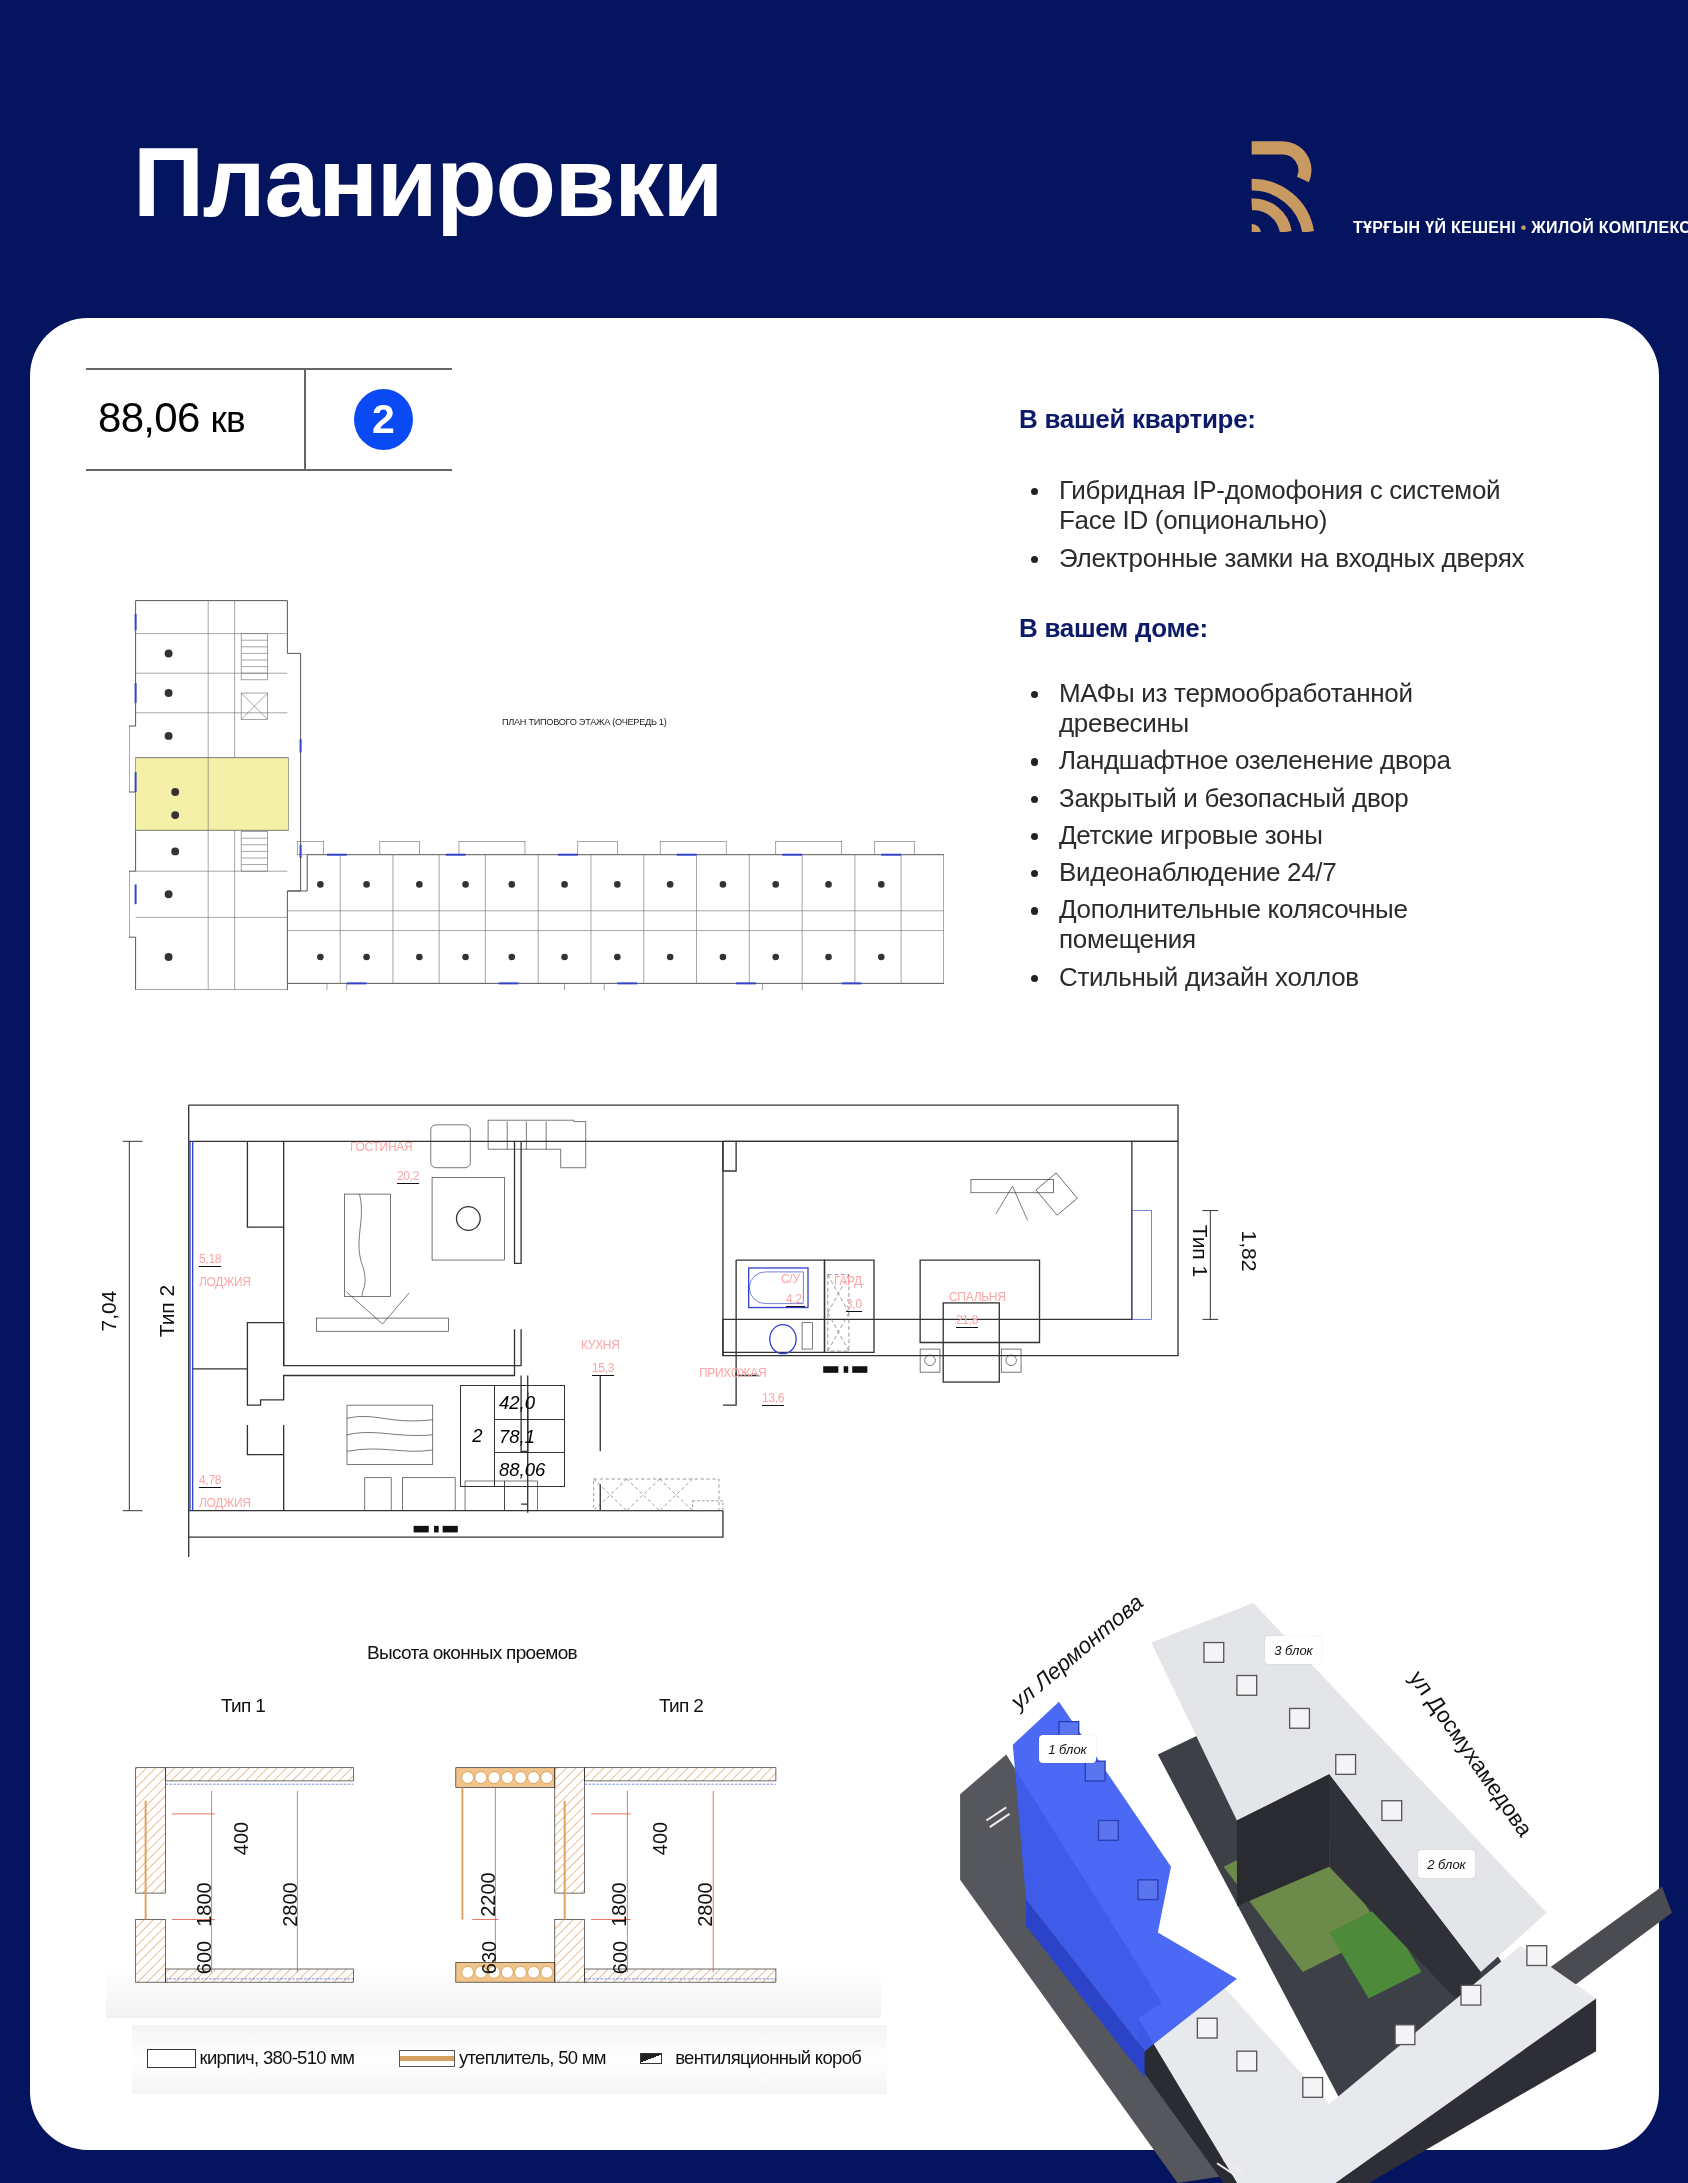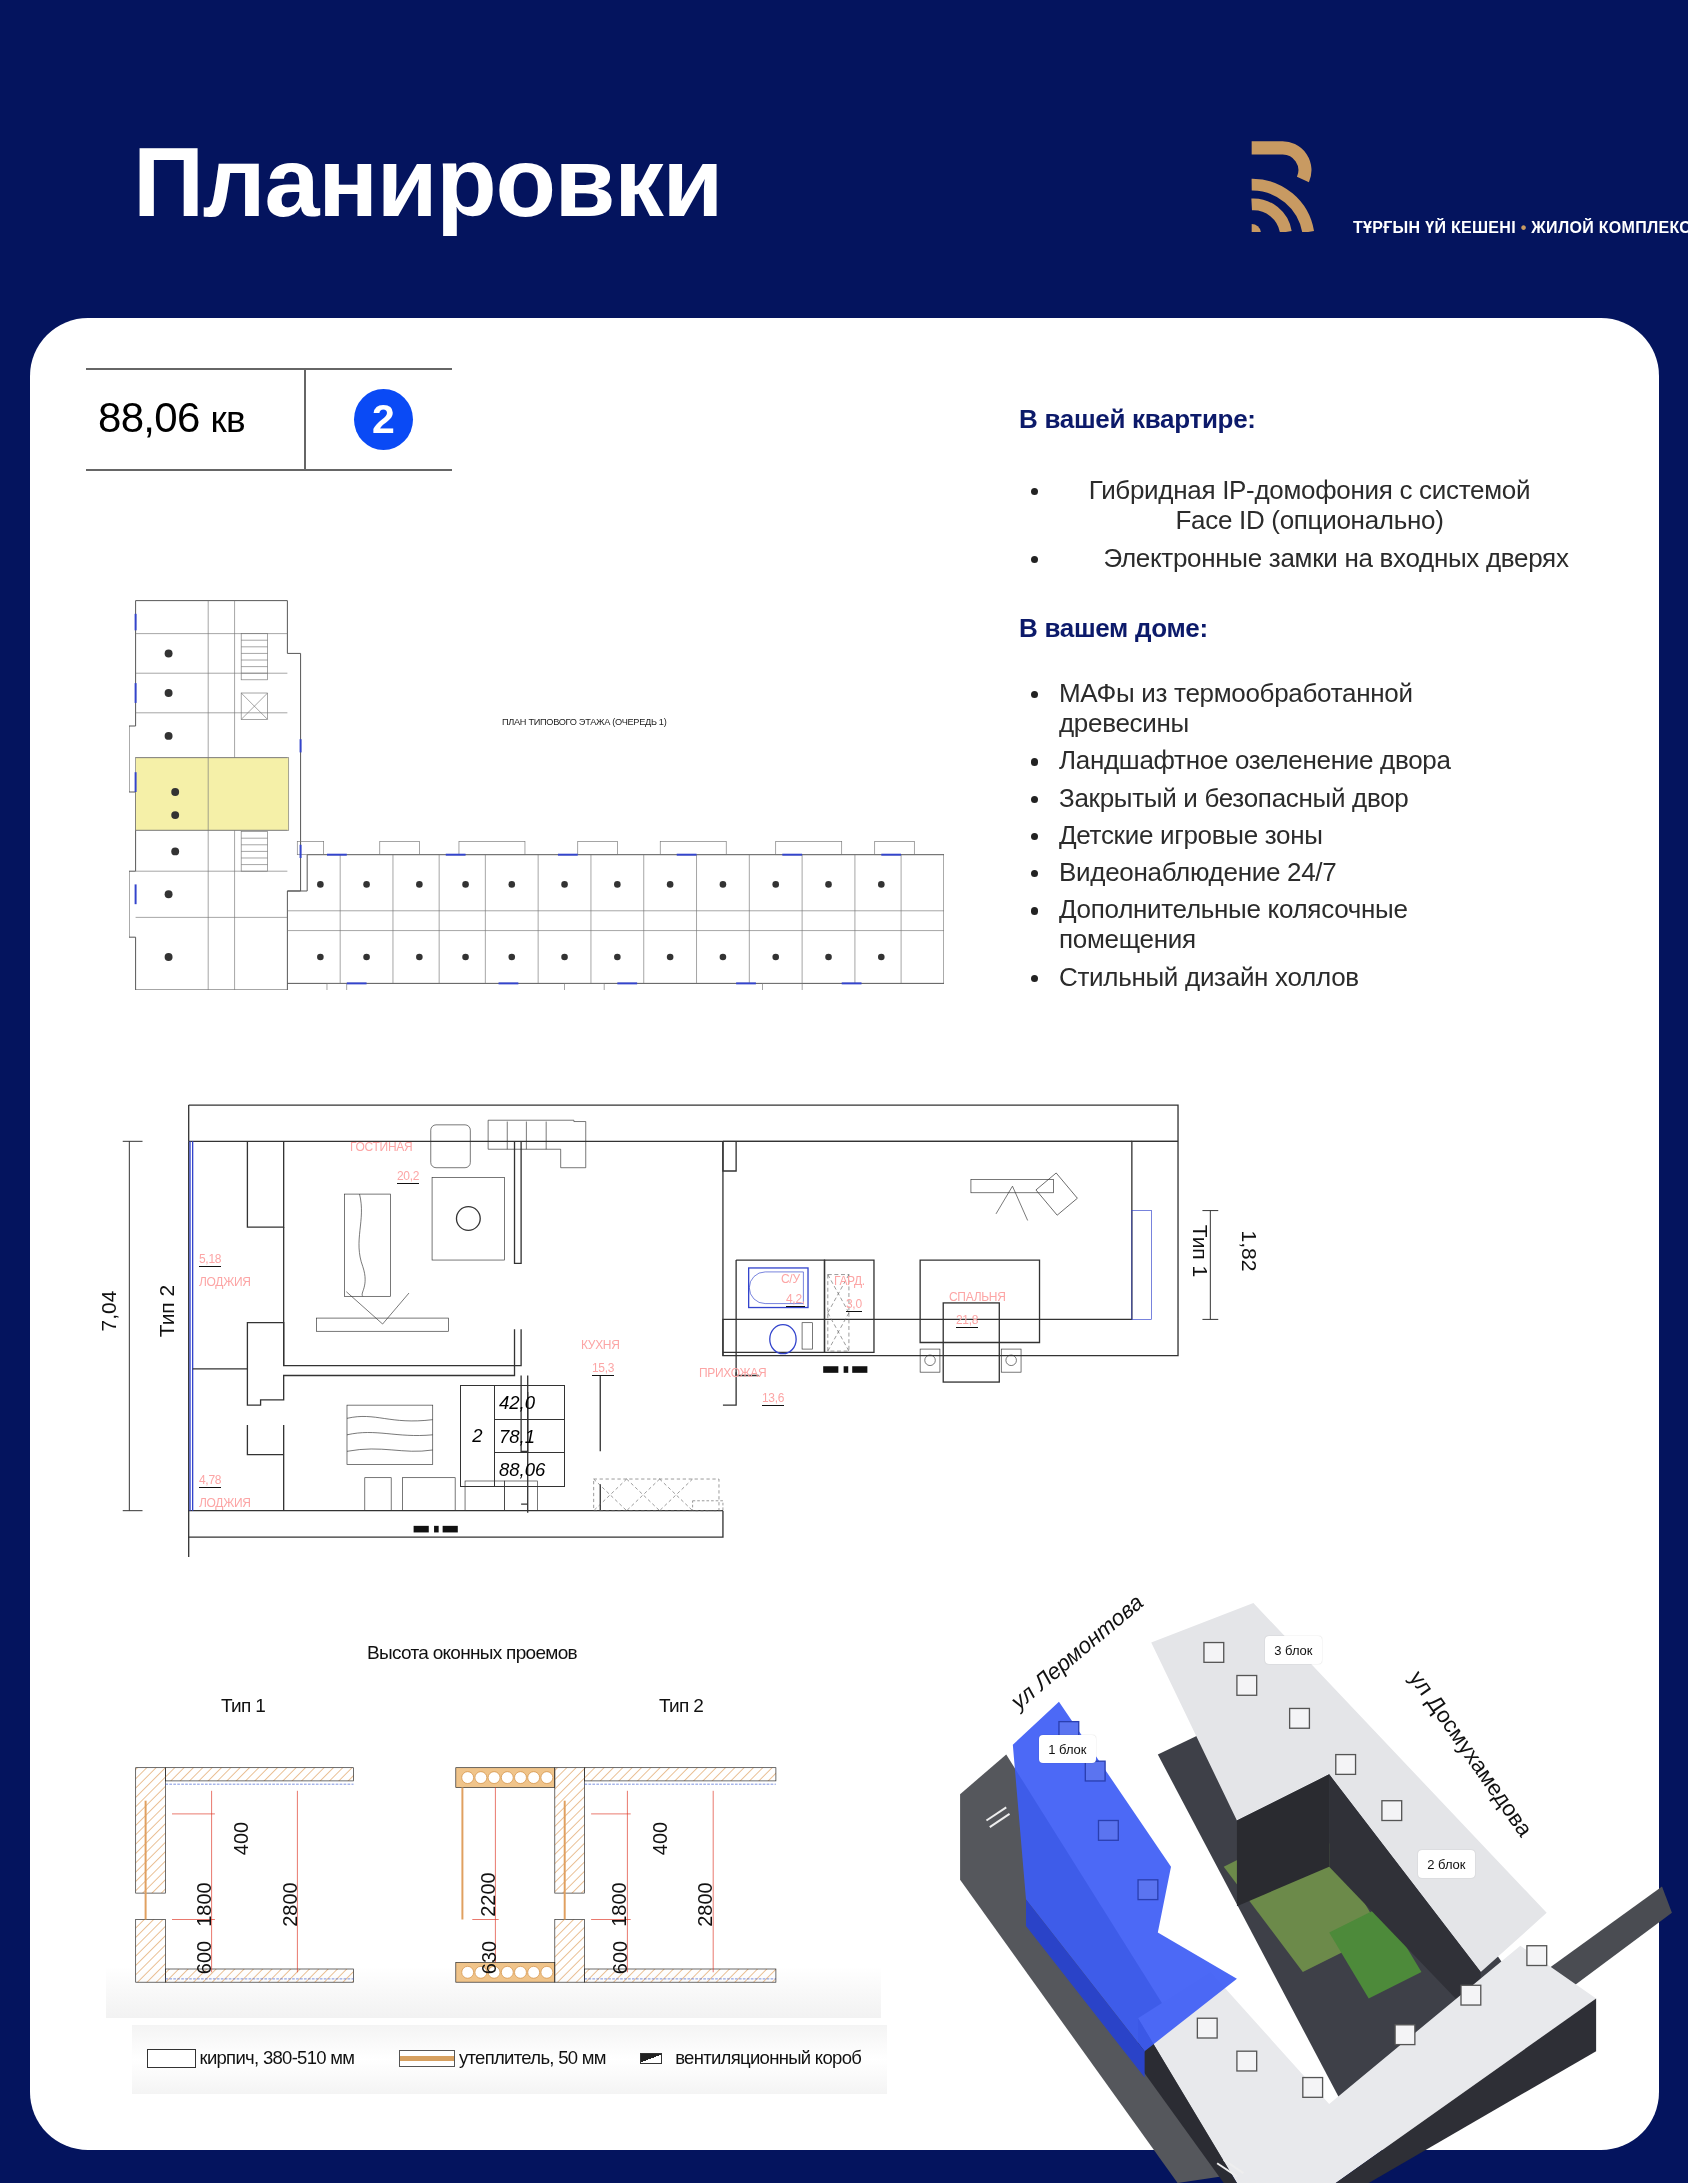--- a/index.html
+++ b/index.html
@@ -15,21 +15,21 @@
   .infobox .divider { position:absolute; left:218px; top:0; bottom:0; border-left:2px solid #666; }
   .area { position:absolute; left:12px; top:24px; font-size:42px; color:#000; letter-spacing:-0.7px; white-space:nowrap; }
   .area .unit { font-size:37px; }
   .rooms-badge { position:absolute; left:268px; top:19px; width:59px; height:61px; border-radius:50%; background:#0a4af5; color:#fff; font-size:41px; font-weight:700; text-align:center; line-height:61px; }
   .features { left:1019px; top:404px; width:594px; }
   .features h3 { margin:0; font-size:26px; font-weight:700; color:#0c1a6a; letter-spacing:-0.3px; }
   .features ul { margin:0; padding:0; list-style:none; }
   .features li { position:relative; padding-left:40px; font-size:26px; color:#2b2b2b; line-height:30px; letter-spacing:-0.3px; }
   .features li::before { content:""; position:absolute; left:12px; top:13px; width:7.3px; height:7.3px; border-radius:50%; background:#222; }
   .sec1 ul { margin-top:40px; }
-  .sec1 li { margin-bottom:8px;text-align:center; }
+  .sec1 li { margin-bottom:8px; }
   .sec2 { margin-top:40px; }
   .sec2 ul { margin-top:34px; }
   .sec2 li { margin-bottom:7.3px; }
   .floorplan { left:129px; top:594px; width:815px; height:396px; }
   .fp-caption { position:absolute; left:373px; top:100px; font-size:9.2px; color:#222; white-space:nowrap; letter-spacing:-0.3px;margin-top:23px; }
   .apt { left:99px; top:1095px; width:1174px; height:462px; }
   .apt-text { position:absolute; font-size:12px; color:#fca5a5; white-space:nowrap; letter-spacing:-0.3px; line-height:1; }
   .apt-text.u { border-bottom:1.3px solid #111; padding-bottom:1px;text-align:center; }
   .apt-rot { position:absolute; font-size:21px; color:#111; white-space:nowrap; transform:rotate(-90deg); transform-origin:center; }
   .apt-rot90 { position:absolute; font-size:21px; color:#111; white-space:nowrap; transform:rotate(90deg); transform-origin:center; }
@@ -38,21 +38,21 @@
   .summary .row { position:absolute; left:34px; width:69px; height:33px; font-style:italic; font-size:18.5px; line-height:33px; padding-left:4px; box-sizing:border-box; }
   .summary .row + .row { border-top:1.3px solid #333; }
   .win { left:106px; top:1629px; width:792px; height:383px; }
   .win-title { position:absolute; left:261px; top:13px; font-size:19px; color:#111; white-space:nowrap; letter-spacing:-0.7px; }
   .win-type { position:absolute; font-size:19px; color:#111; white-space:nowrap; letter-spacing:-0.7px; }
   .legend { left:132px; top:2025px; width:755px; height:69px; background:linear-gradient(#f4f4f4,#fff 50%,#f4f4f4); }
   .legend-item { position:absolute; top:22.4px; font-size:18.5px; color:#111; white-space:nowrap; letter-spacing:-0.7px; display:flex; align-items:center; gap:4px; }
   .sw { display:inline-block; }
   .aerial { left:960px; top:1603px; width:712px; height:580px; }
   .street { position:absolute; font-size:22.4px; color:#111; white-space:nowrap; }
-  .block-tag { position:absolute; background:#fff; border-radius:4px; font-size:13px; color:#111; padding:6.6px 9.2px; white-space:nowrap; box-shadow:0 0 1.3px rgba(0,0,0,.2); }
+  .block-tag { position:absolute; background:#fff; border-radius:4px; font-size:13px; color:#111; padding:6.6px 9.2px; white-space:nowrap; box-shadow:0 0 1.3px rgba(0,0,0,.2);font-style:italic; }
 </style>
 </head>
 <body>
 
 <div class="abs page-title">Планировки</div>
 
 <div class="abs logo">
   <svg width="73" height="92" viewBox="0 0 110 140" style="position:absolute;left:3.3px;top:8px">
     <g fill="none" stroke="#c89a62">
       <path d="M2 12 H48 A34 34 0 0 1 80 60" stroke-width="20"></path>

